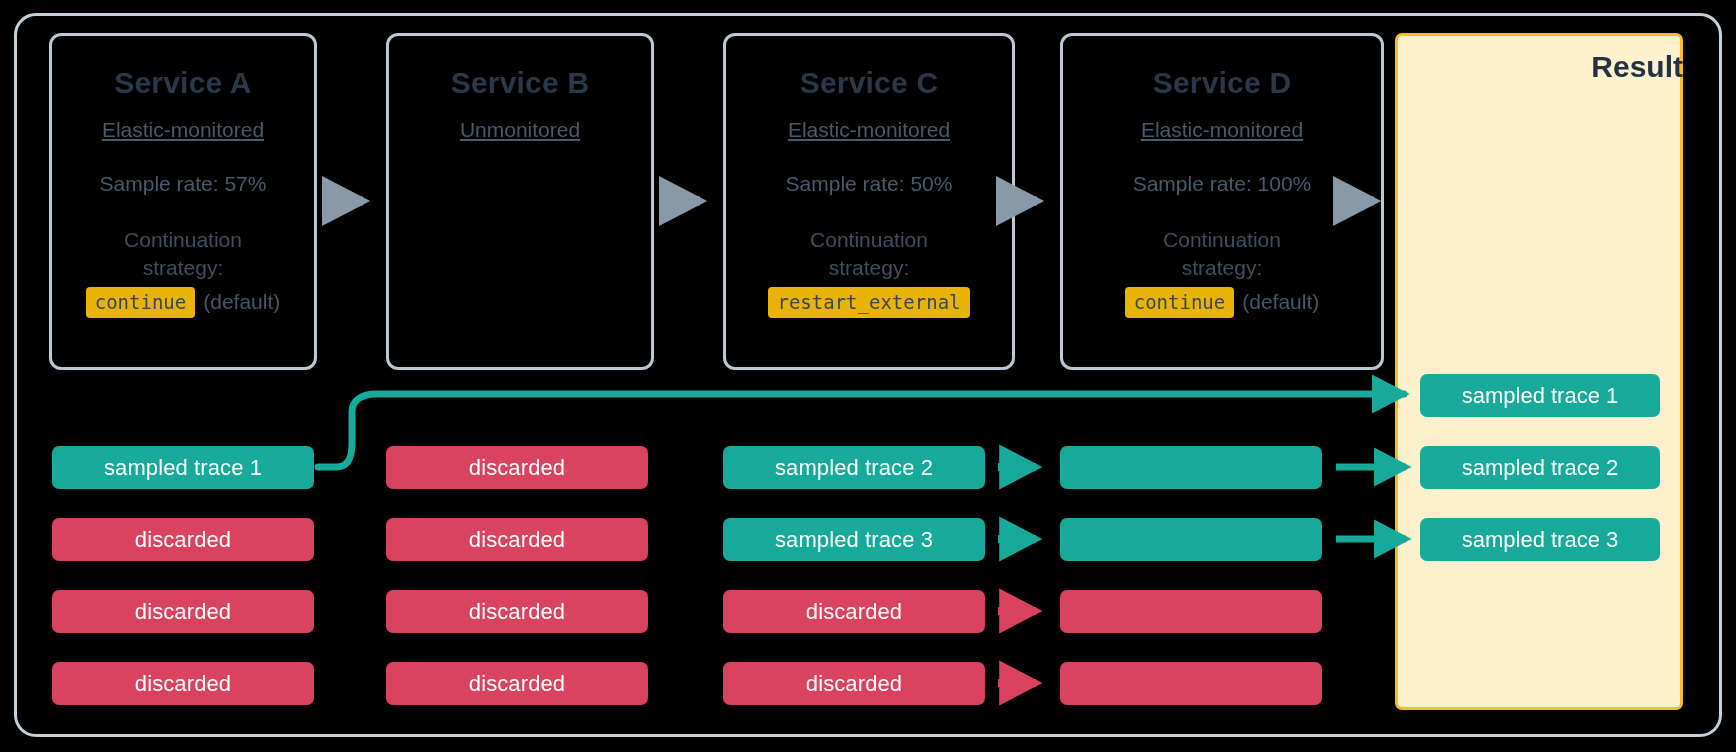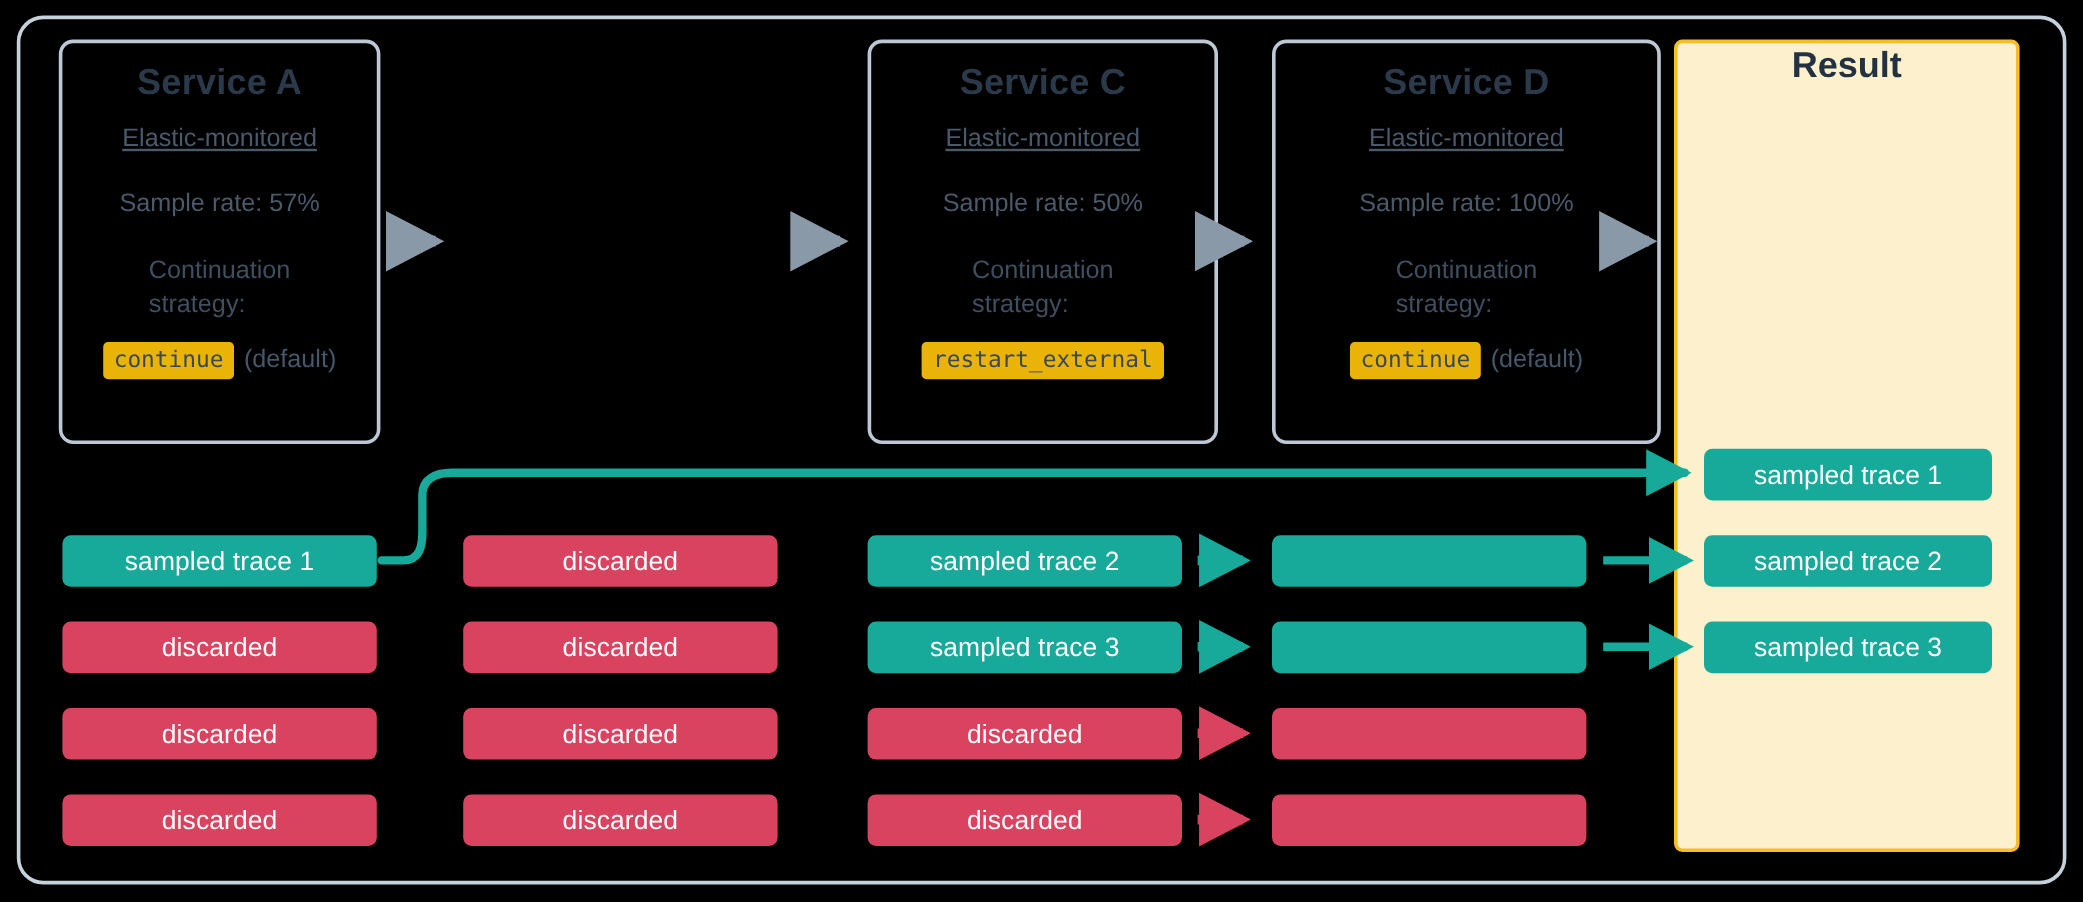--- a/index.html
+++ b/index.html
@@ -28,21 +28,21 @@
   .svc {
     position: absolute;
     top: 33px;
     height: 337px;
     border: 3px solid #bcc8d4;
     border-radius: 12px;
     background: #000000;
     display: flex;
     flex-direction: column;
     align-items: center;
-    padding-top: 16px;
+    padding-top: 30px;
   }
   .svc-title {
     color: #2b3a4a;
     font-size: 30px;
     font-weight: bold;
     letter-spacing: .2px;
     margin-bottom: 18px;
   }
   .svc-sub {
     color: #4a5a6b;
@@ -52,21 +52,22 @@
   }
   .svc-rate {
     color: #4a5a6b;
     font-size: 21px;
     margin-bottom: 30px;
   }
   .svc-strategy-label {
     color: #3f4f60;
     font-size: 21px;
     line-height: 1.35;
-    margin-bottom: 16px;
+    text-align: center;
+    margin-bottom: 4px;
   }
   .svc-strategy-line {
     display: flex;
     align-items: center;
     gap: 8px;
     justify-content: center;
     flex-wrap: nowrap;
   }
   .code-badge {
     background: #eab308;
@@ -88,23 +89,23 @@
     top: 33px;
     left: 1395px;
     width: 288px;
     height: 677px;
     background: #fcf0cd;
     border: 3px solid #f7bc27;
     border-radius: 7px;
   }
   .result-title {
     position: absolute;
-    top: 38px;
+    top: 50px;
     left: 0; right: 0;
-    text-align: center;
+    text-align: right;
     color: #233243;
     font-size: 30px;
     font-weight: bold;
   }
 
   
   .tbox {
     position: absolute;
     height: 43px;
     border-radius: 7px;
@@ -153,20 +154,24 @@
     <div class="svc-strategy-label">
       <div>Continuation</div>
       <div>strategy:</div>
     </div>
     <div class="svc-strategy-line">
       <span class="code-badge">continue</span>
       <span class="default-note">(default)</span>
     </div>
   </div>
 
+  <div class="svc" style="left:386px; width:268px;">
+    <div class="svc-title">Service B</div>
+    <div class="svc-sub">Unmonitored</div>
+  </div>
 
   <div class="svc" style="left:723px; width:292px;">
     <div class="svc-title">Service C</div>
     <div class="svc-sub">Elastic-monitored</div>
     <div class="svc-rate">Sample rate: 50%</div>
     <div class="svc-strategy-label">
       <div>Continuation</div>
       <div>strategy:</div>
     </div>
     <div class="svc-strategy-line">

